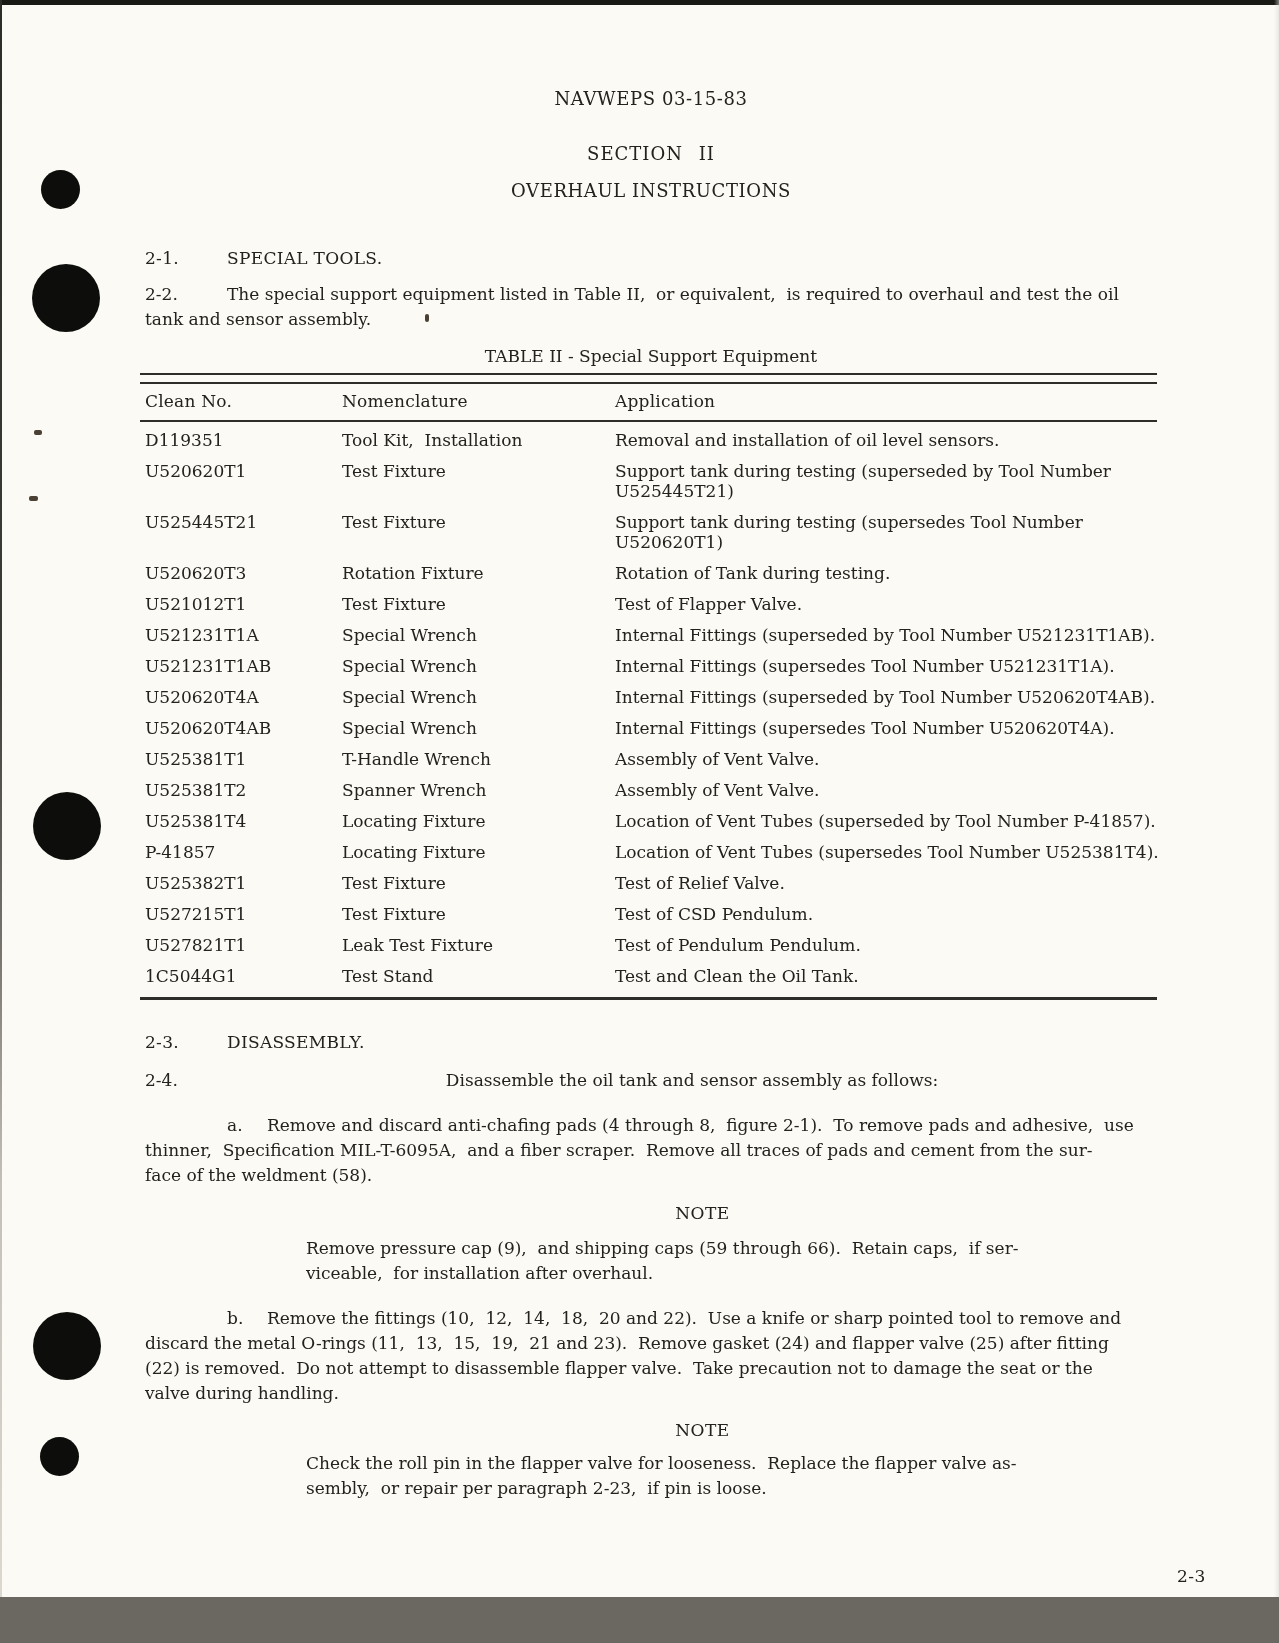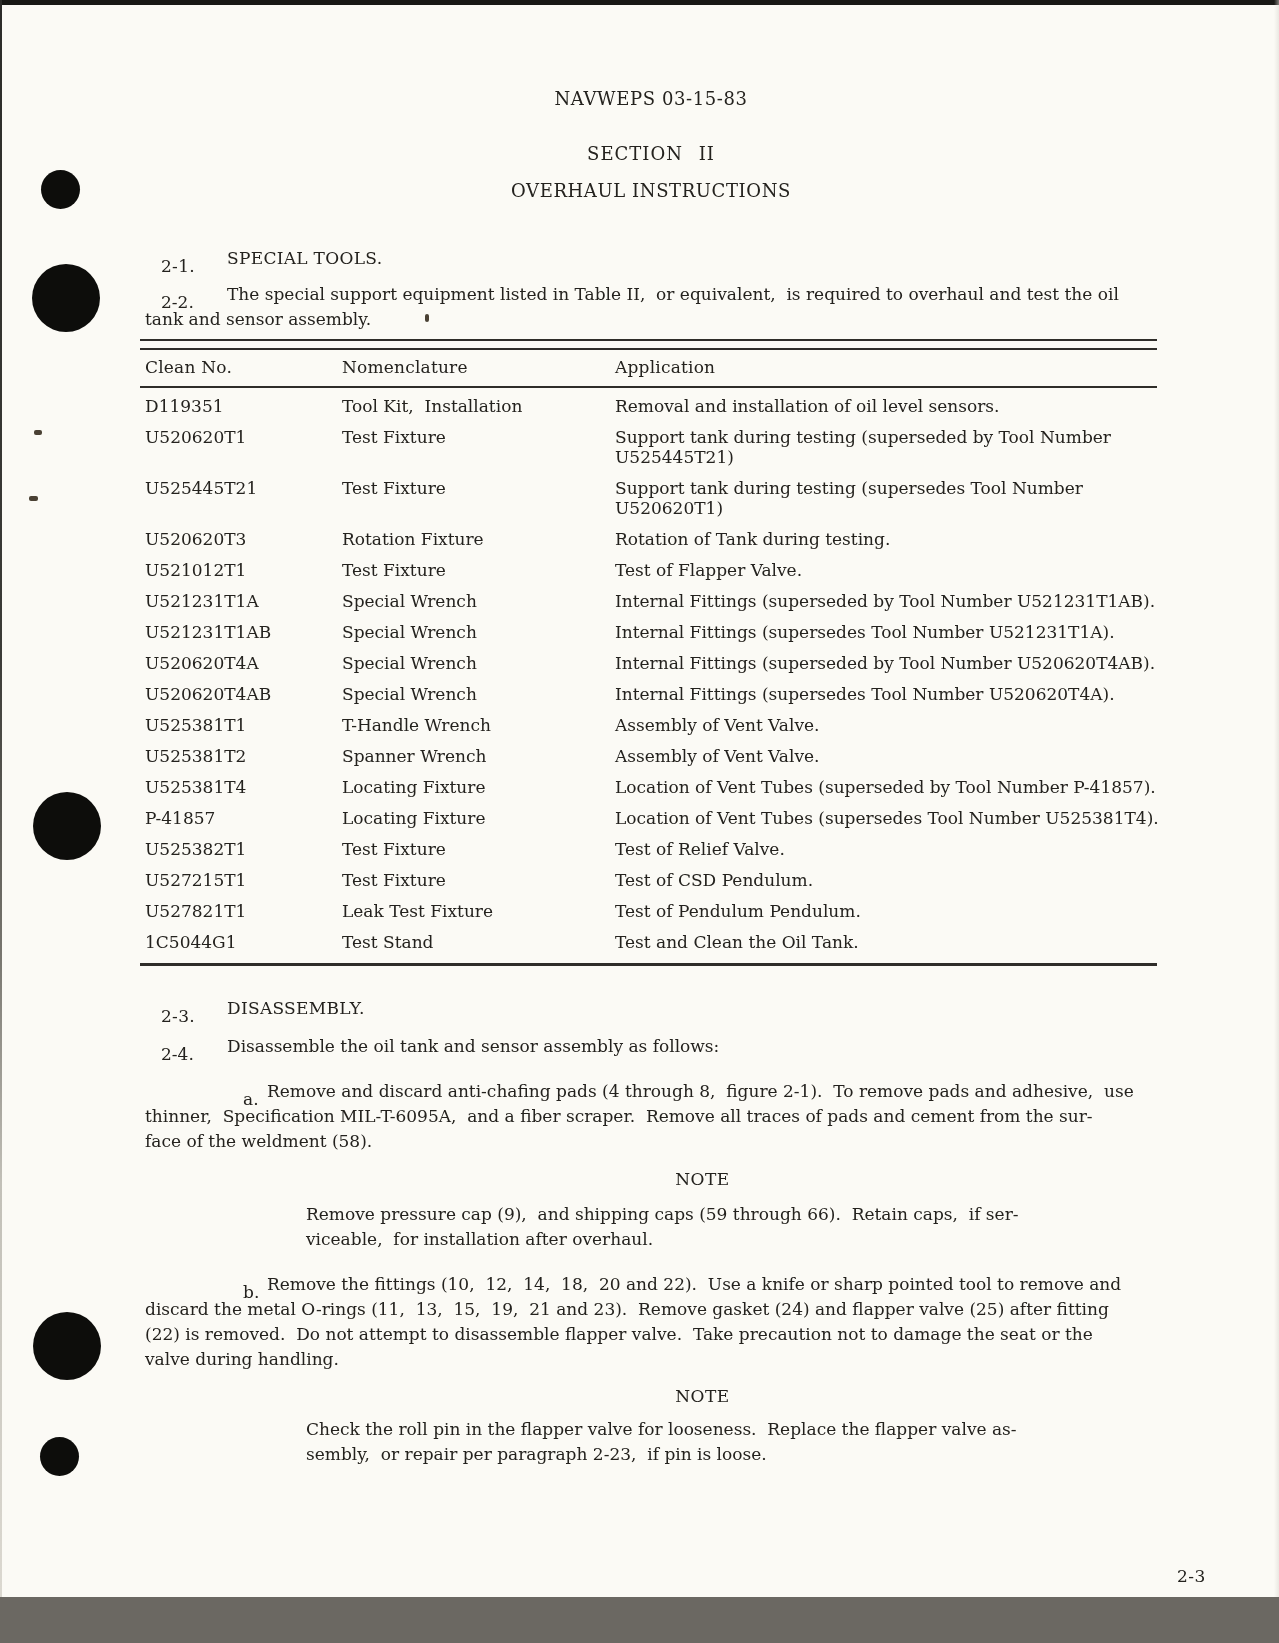--- a/index.html
+++ b/index.html
@@ -24,29 +24,29 @@
 
   .content { position:absolute; left:145px; top:0; width:1012px; font-size:17px; }
   .centered { text-align:center; }
   .line { white-space:pre; line-height:25px; }
 
   .doc-ref  { margin-top:88px; font-size:18px; letter-spacing:.6px; }
   .sec-h    { margin-top:34px; font-size:18px; letter-spacing:1px; word-spacing:9px; }
   .sec-sub  { margin-top:16px; font-size:18px; letter-spacing:.6px; }
 
   .para { position:relative; }
-  .para .plabel { position:absolute; left:0; top:8px; line-height:25px;margin-left:16px; }
+  .para .plabel { position:absolute; left:0; top:0; line-height:25px; }
   .para .plines .line:first-child { padding-left:82px; }
   .para.step .plabel { left:82px; }
   .para.step .plines .line:first-child { padding-left:122px;margin-top:20px; }
 
   .p21 { margin-top:45px; letter-spacing:.3px; }
   .p22 { margin-top:11px; }
   .p23 { margin-top:30px; letter-spacing:.3px; }
-  .p24 { margin-top:13px; }
+  .p24 { margin-top:13px;text-align:center; }
   .stepa { margin-top:12px; }
   .stepb { margin-top:12px; }
 
   .tbl-title { margin-top:14px; }
   .ttable { margin-top:7px; }
   .t-rule-double { margin-left:-5px; width:1017px; height:7px;
                    border-top:2px solid #2f2d29; border-bottom:2px solid #2f2d29; }
   .t-rule  { margin-left:-5px; width:1017px; height:2px; background:#2f2d29; }
   .t-rule-thick { margin-left:-5px; width:1017px; height:3px; background:#2f2d29; }
   .t-head, .t-row { display:grid; grid-template-columns:197px 273px 542px; }
@@ -96,20 +96,21 @@
     </div>
 
     <div class="para p22">
       <span class="plabel">2-2.</span>
       <div class="plines">
           <div class="line">The special support equipment listed in Table II,  or equivalent,  is required to overhaul and test the oil</div>
           <div class="line">tank and sensor assembly.</div>
         </div>
     </div>
 
+    <div class="tbl-title centered">TABLE II - Special Support Equipment</div>
 
     <div class="ttable">
       <div class="t-rule-double"></div>
       <div class="t-head">
         <div class="t-cell">Clean No.</div>
         <div class="t-cell">Nomenclature</div>
         <div class="t-cell">Application</div>
       </div>
       <div class="t-rule"></div>
       <div class="t-body">

